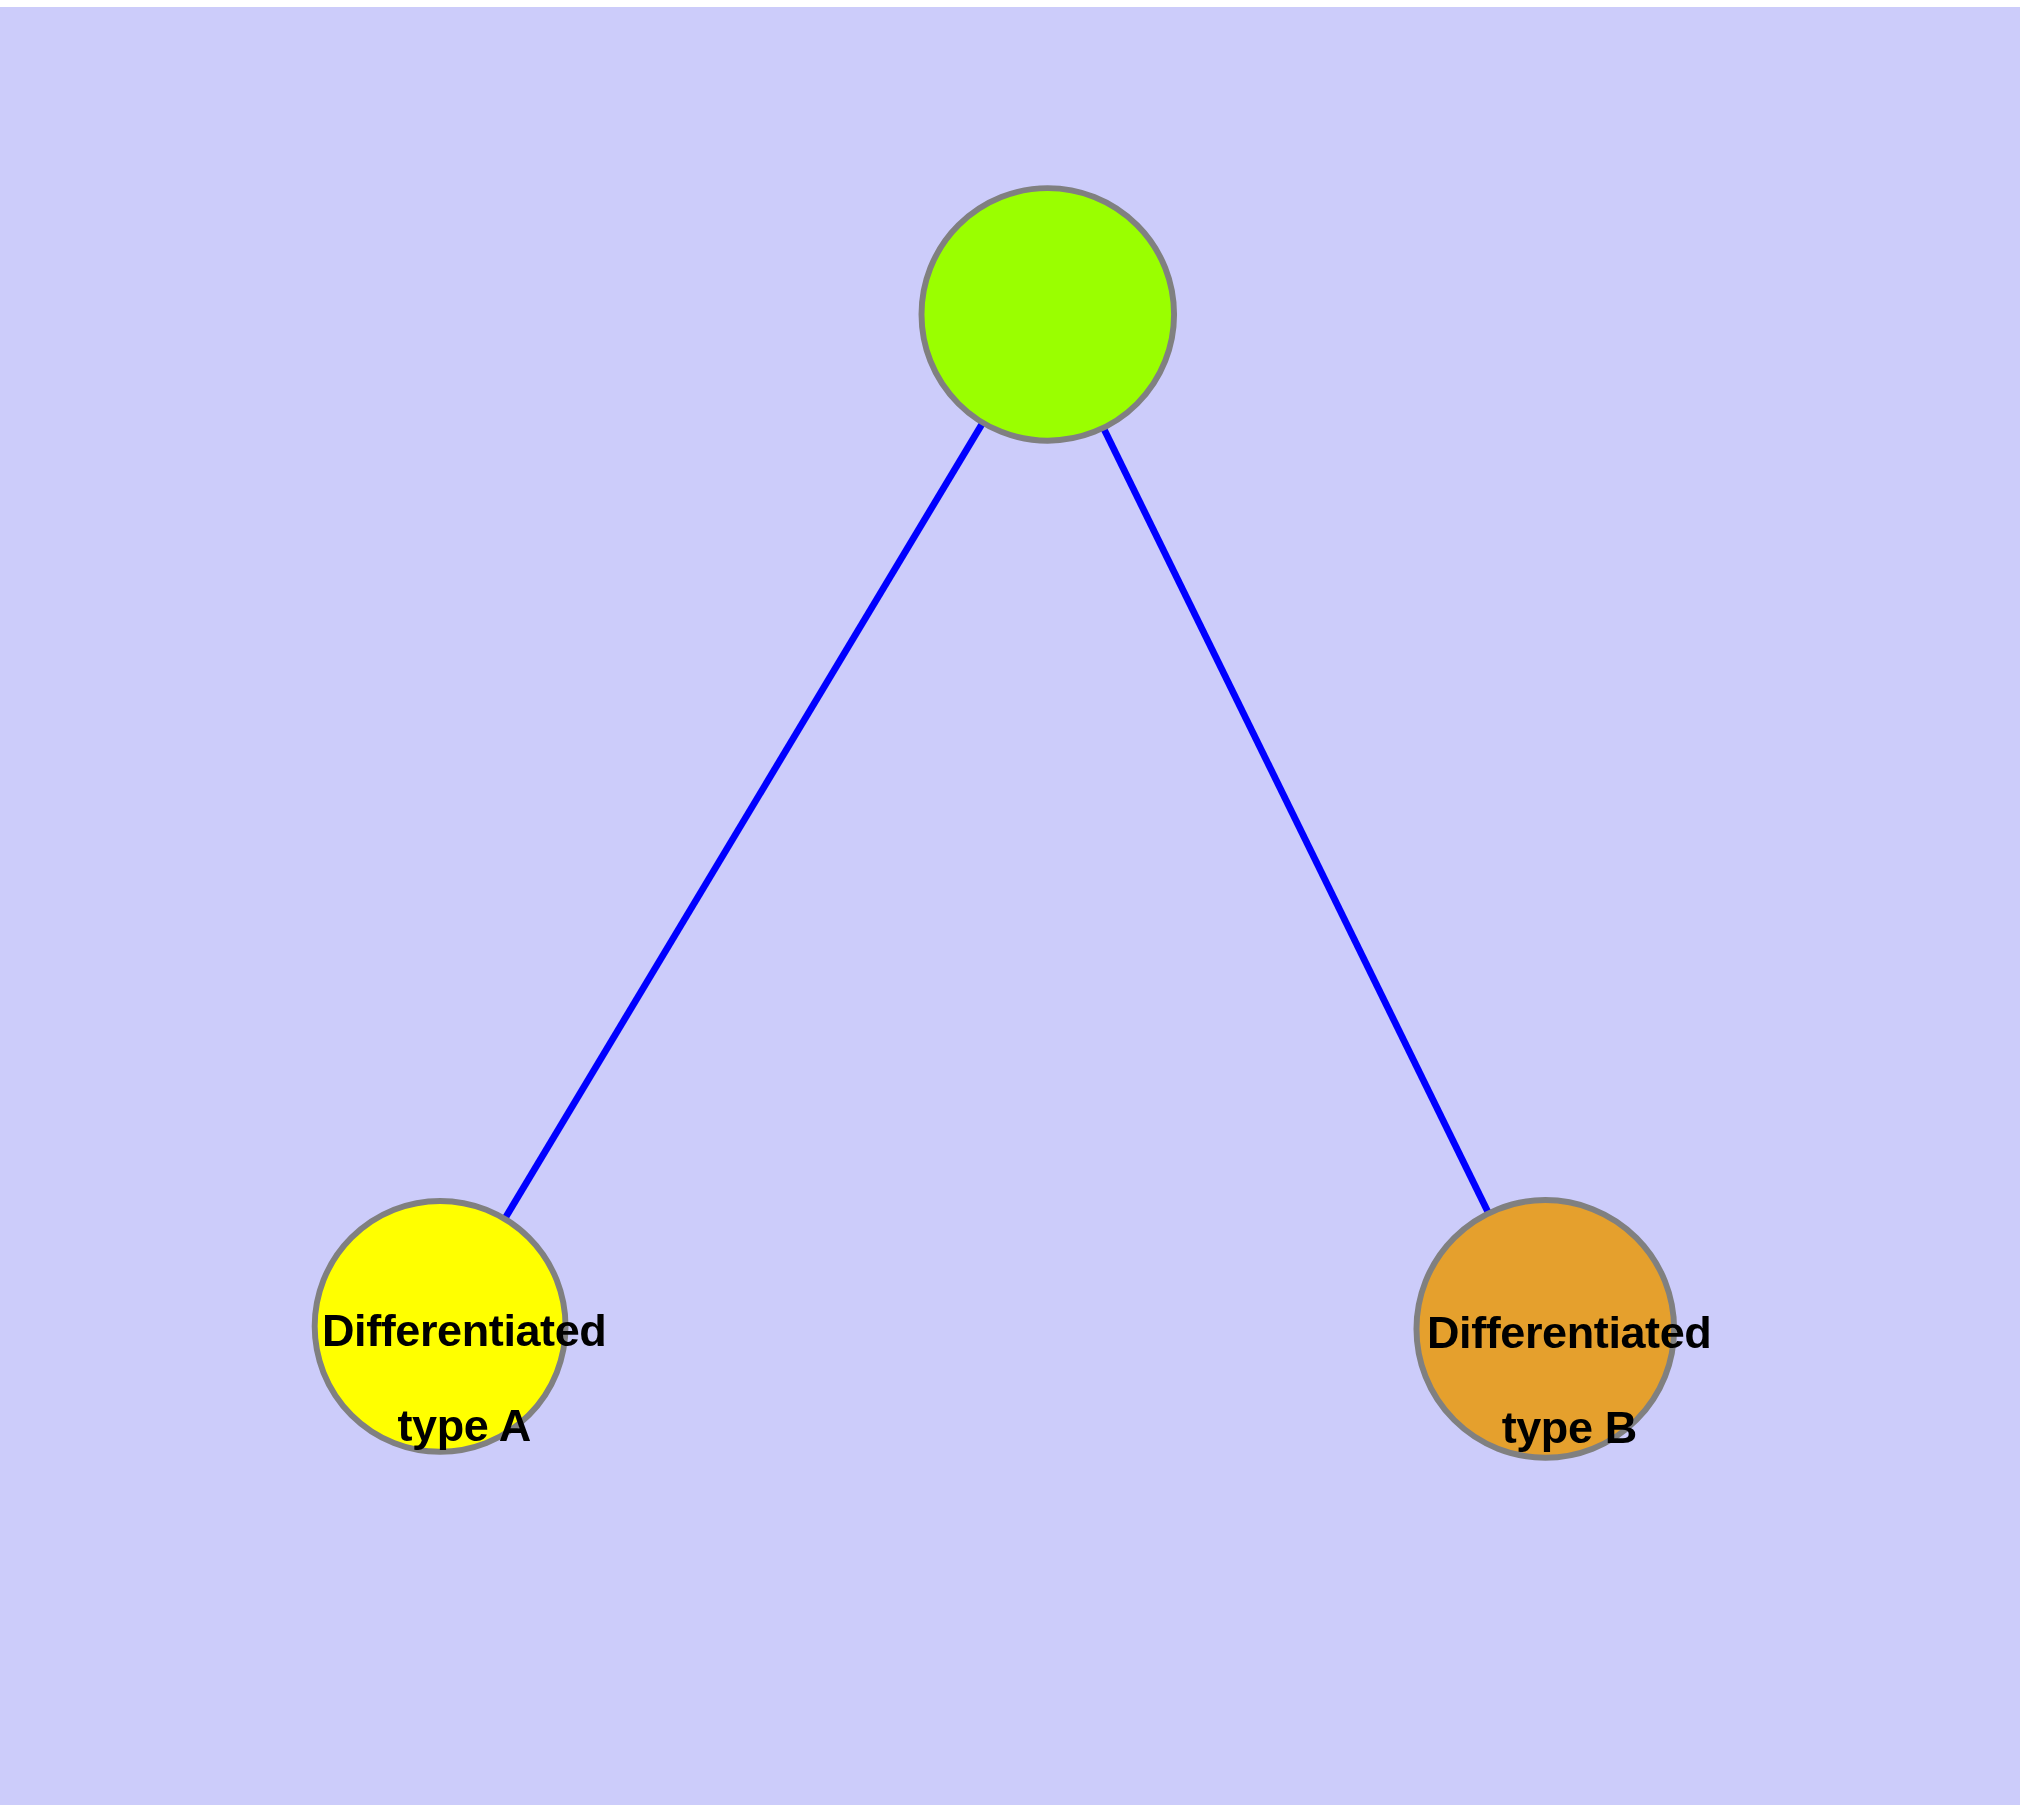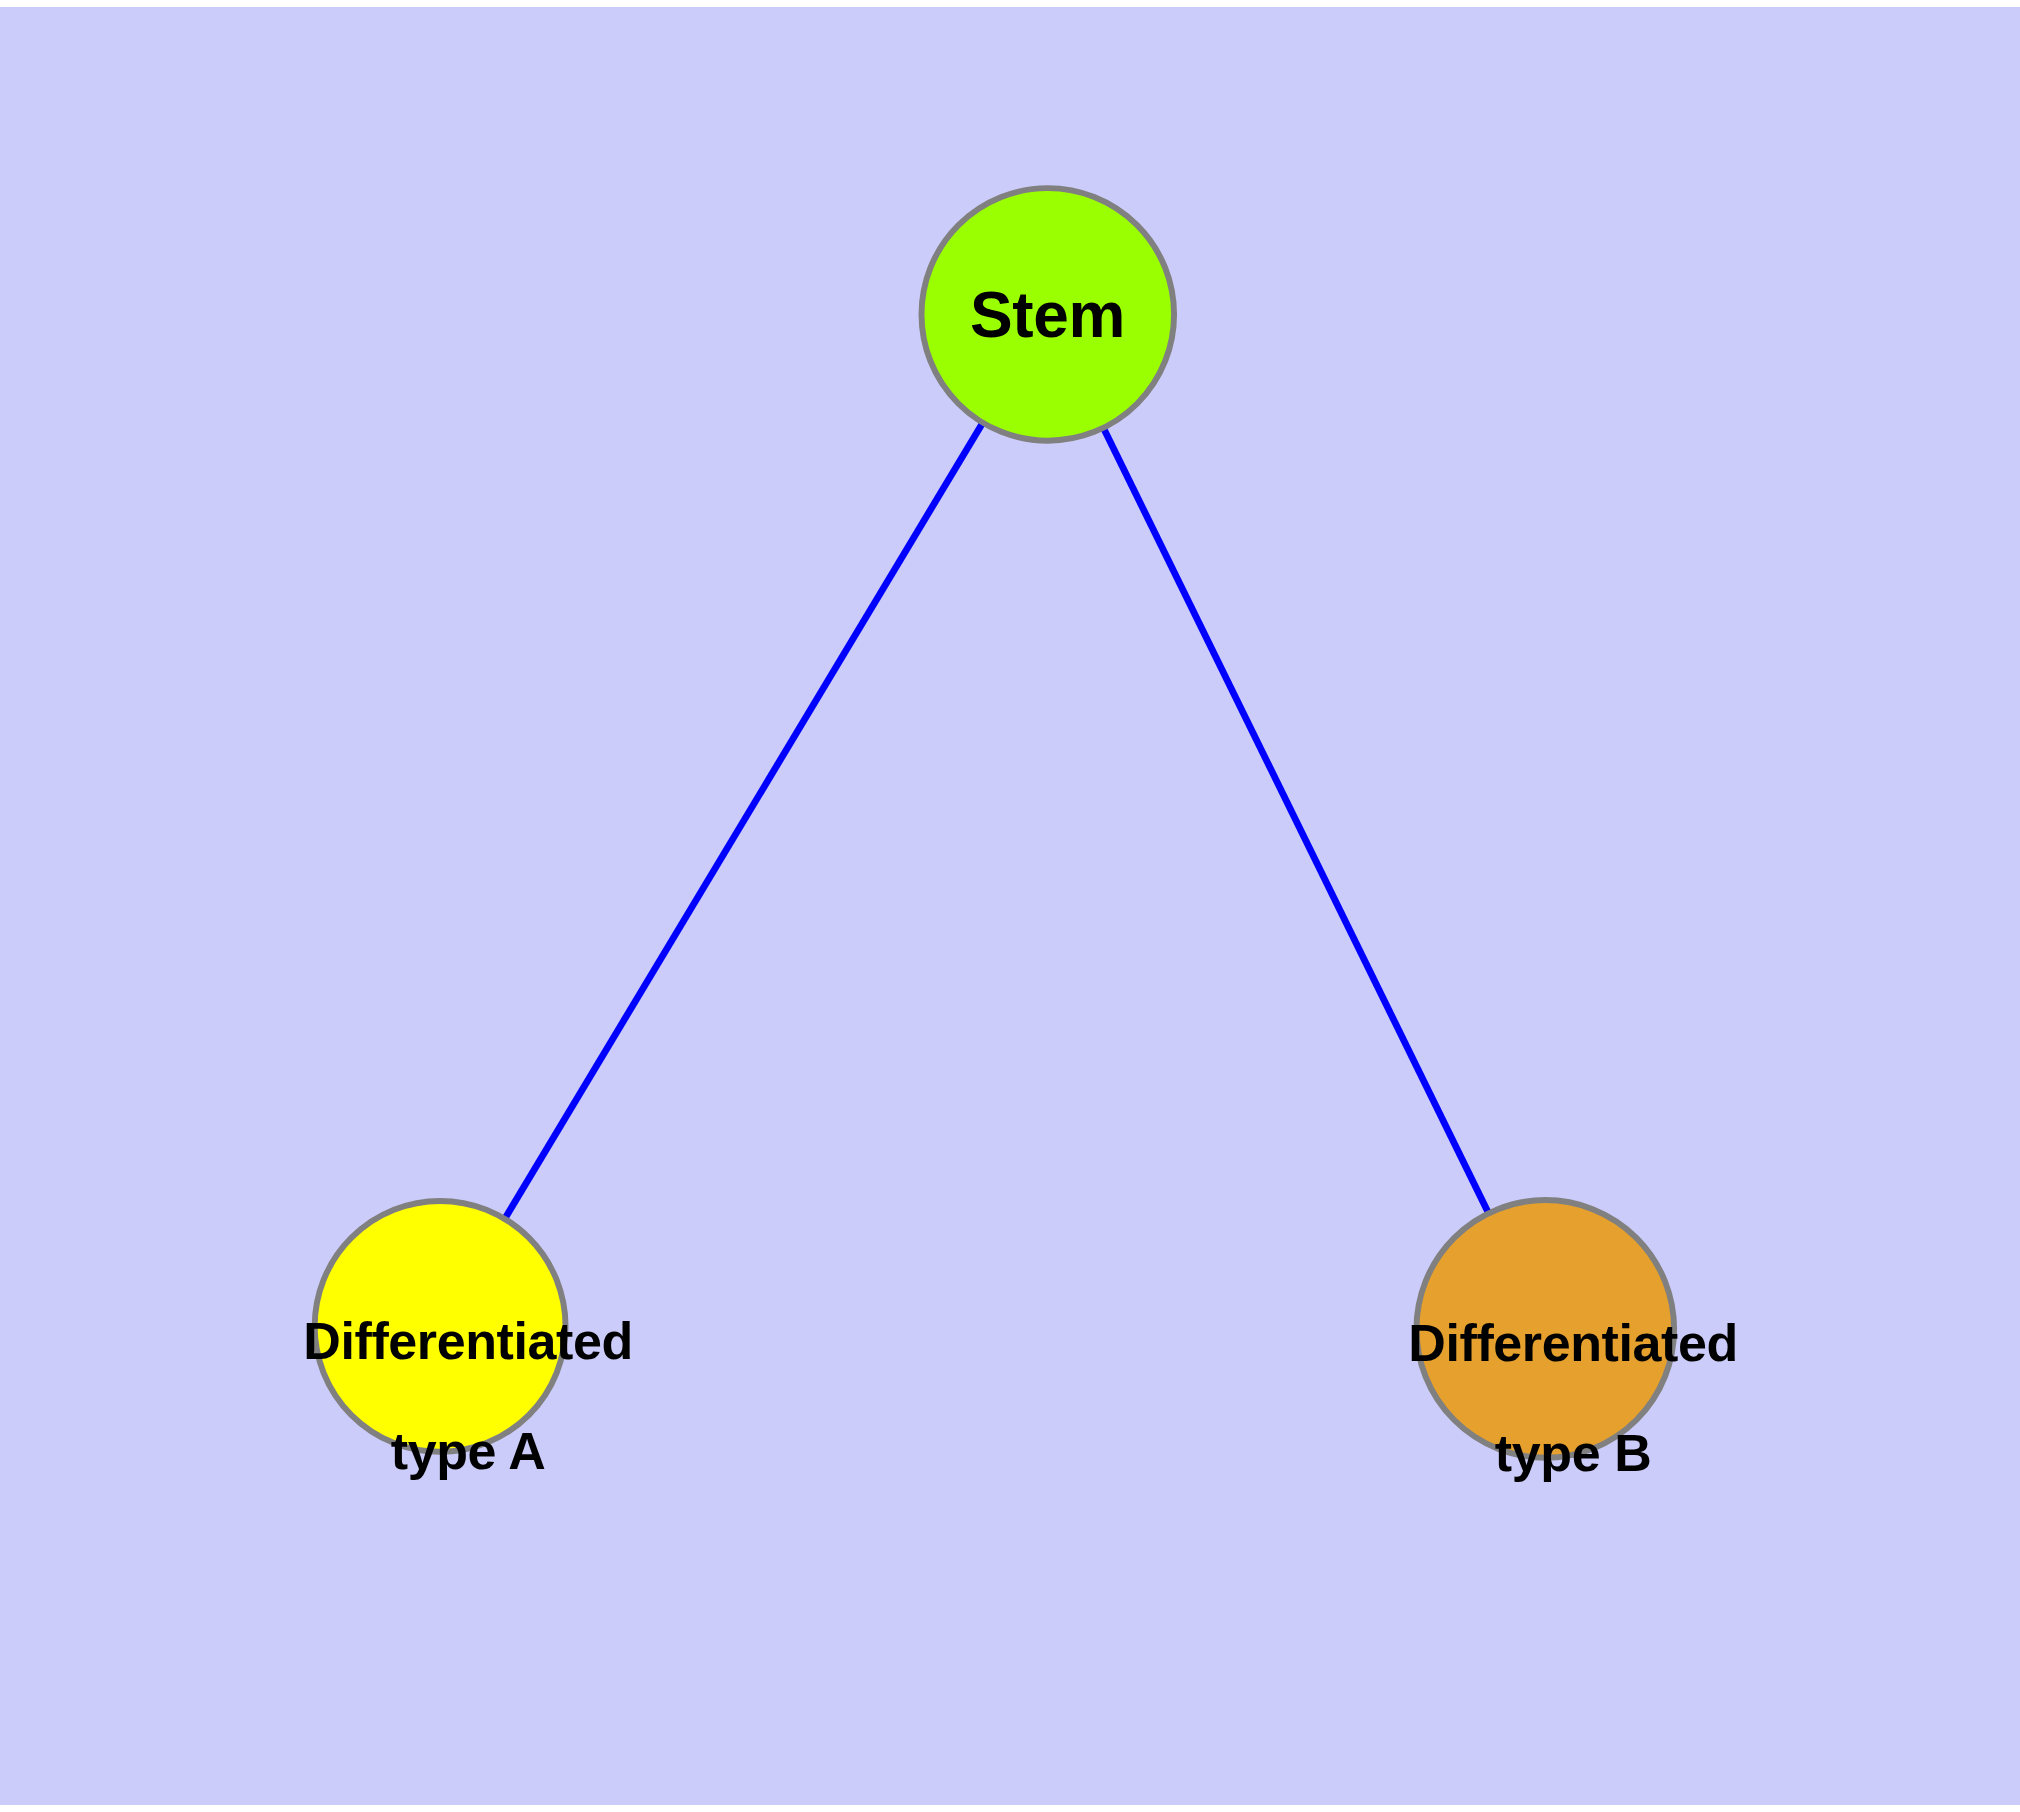--- a/index.html
+++ b/index.html
@@ -39,21 +39,21 @@
     font-weight: bold;
     line-height: 1.06;
     white-space: pre;
     pointer-events: none;
     letter-spacing: -0.4px;
   }
   .node-label.single {
     font-size: 64px;
   }
   .node-label.double {
-    font-size: 52px;
+    font-size: 45px;
   }
 </style>
 </head>
 <body>
 
 <div id="canvas">
 
   <div id="plot-area" style="background: rgb(204, 204, 250);"></div>
 
   <svg id="graph-svg" viewBox="0 0 2384 2138" xmlns="http://www.w3.org/2000/svg">
@@ -63,21 +63,20 @@
       <line id="edge-stem-diff_b" x1="1236" y1="371" x2="1823" y2="1568" stroke="#0000ff" stroke-width="8" stroke-linecap="butt"></line>
     </g>
 
     <g>
       <circle id="node-stem" cx="1236" cy="371" r="149" fill="#9aff00" stroke="#808080" stroke-width="7"></circle>
       <circle id="node-diff_a" cx="519" cy="1565" r="148" fill="#ffff00" stroke="#808080" stroke-width="7"></circle>
       <circle id="node-diff_b" cx="1823" cy="1568" r="152" fill="#e5a02d" stroke="#808080" stroke-width="7"></circle>
     </g>
   </svg>
 
-  <div class="node-label single" id="label-stem" style="left: 793px; top: 282px; width: 509px; color: rgb(0, 0, 0);">Stem</div>
 
   <div class="node-label double" id="label-diff_a" style="left: 16px; top: 1259px; width: 848px; color: rgb(0, 0, 0);">
     <span>Differentiated</span><br>
     <span>type A</span>
   </div>
 
   <div class="node-label double" id="label-diff_b" style="left: 1121px; top: 1261px; width: 848px; color: rgb(0, 0, 0);">
     <span>Differentiated</span><br>
     <span>type B</span>
   </div>

